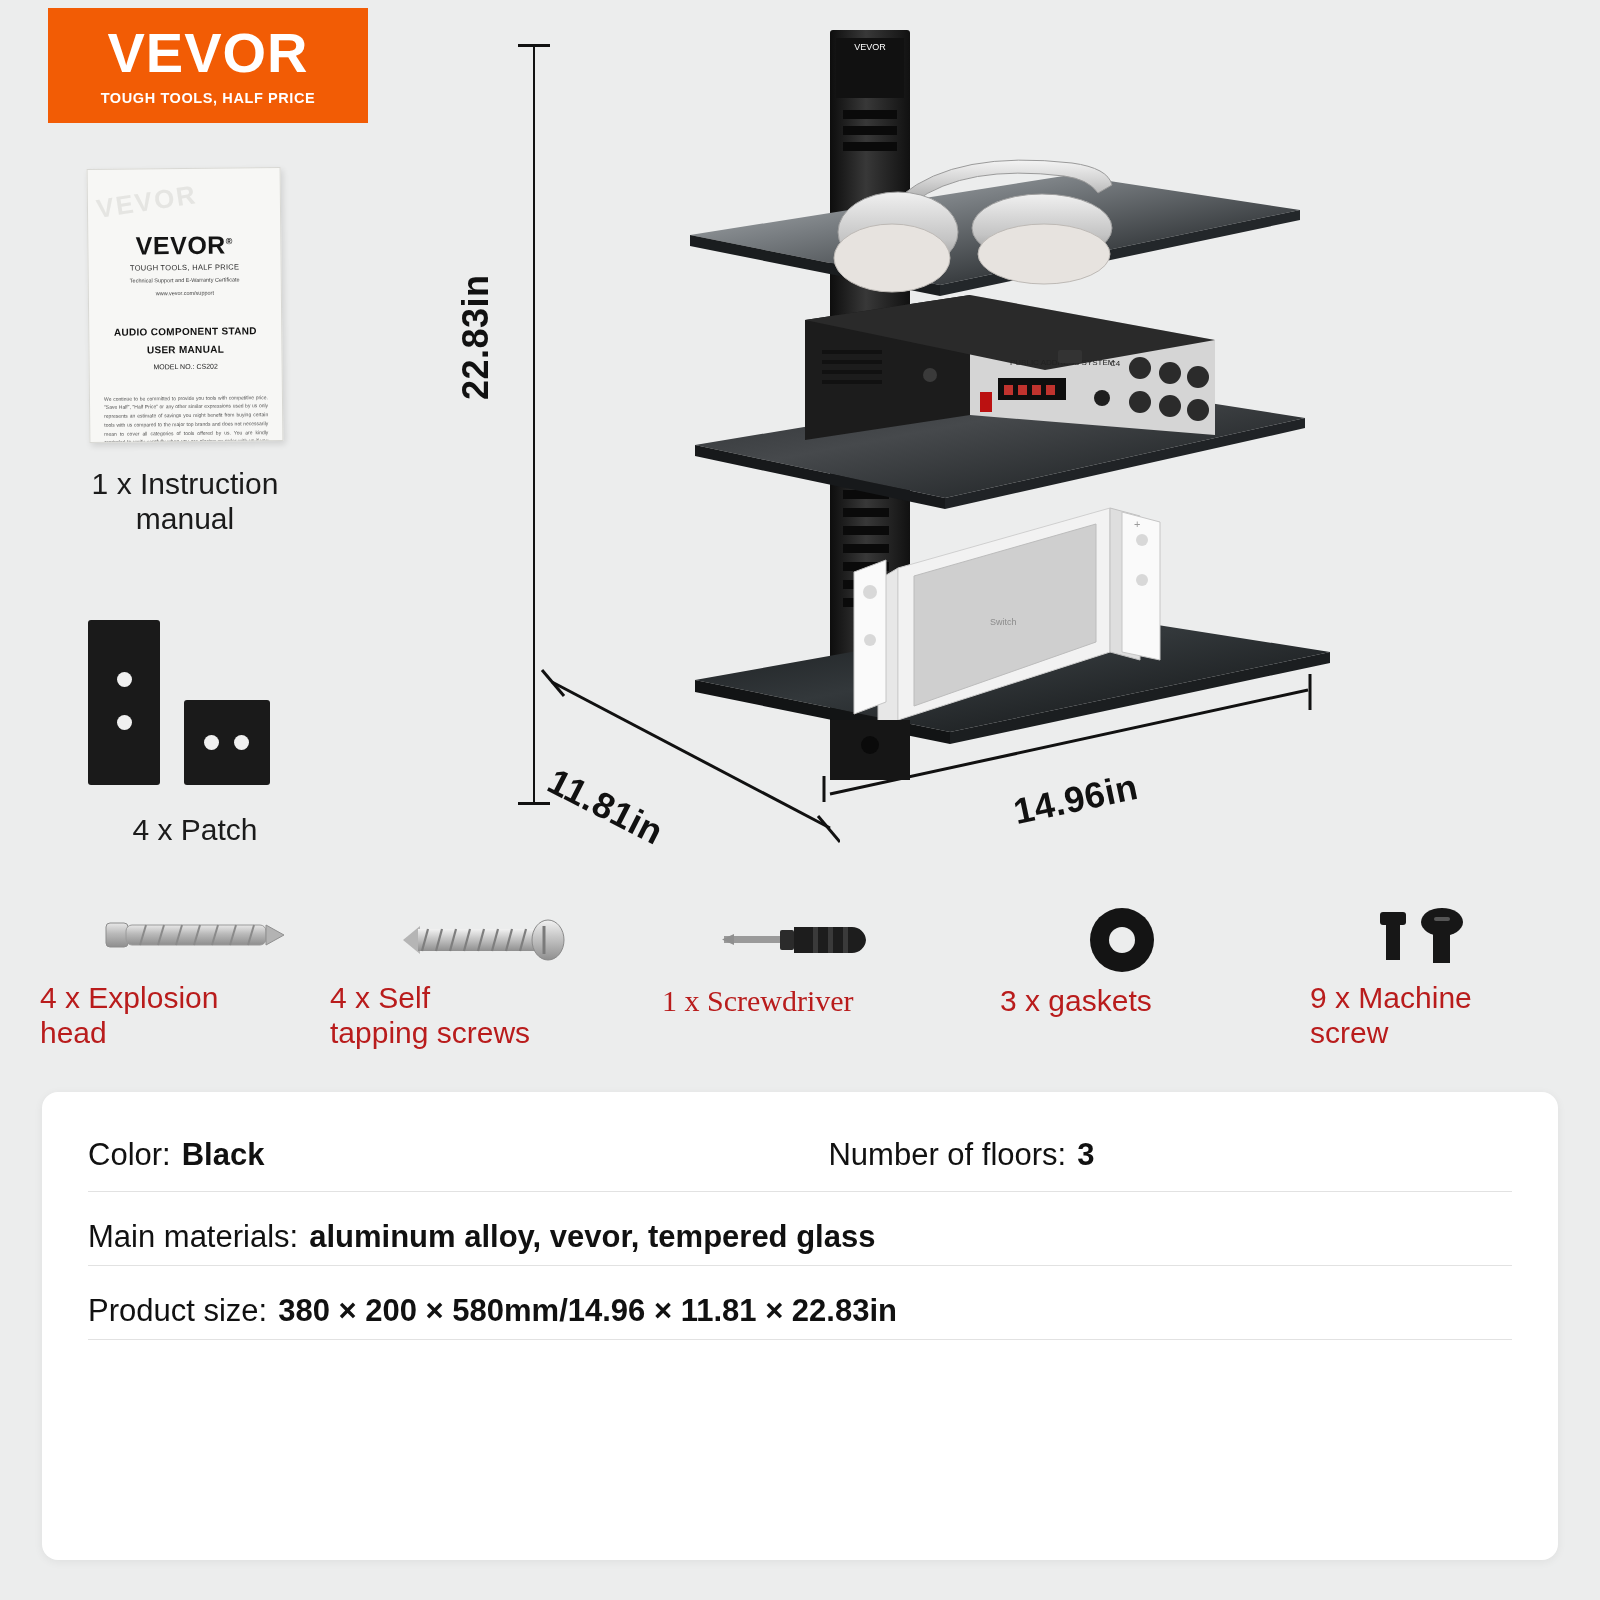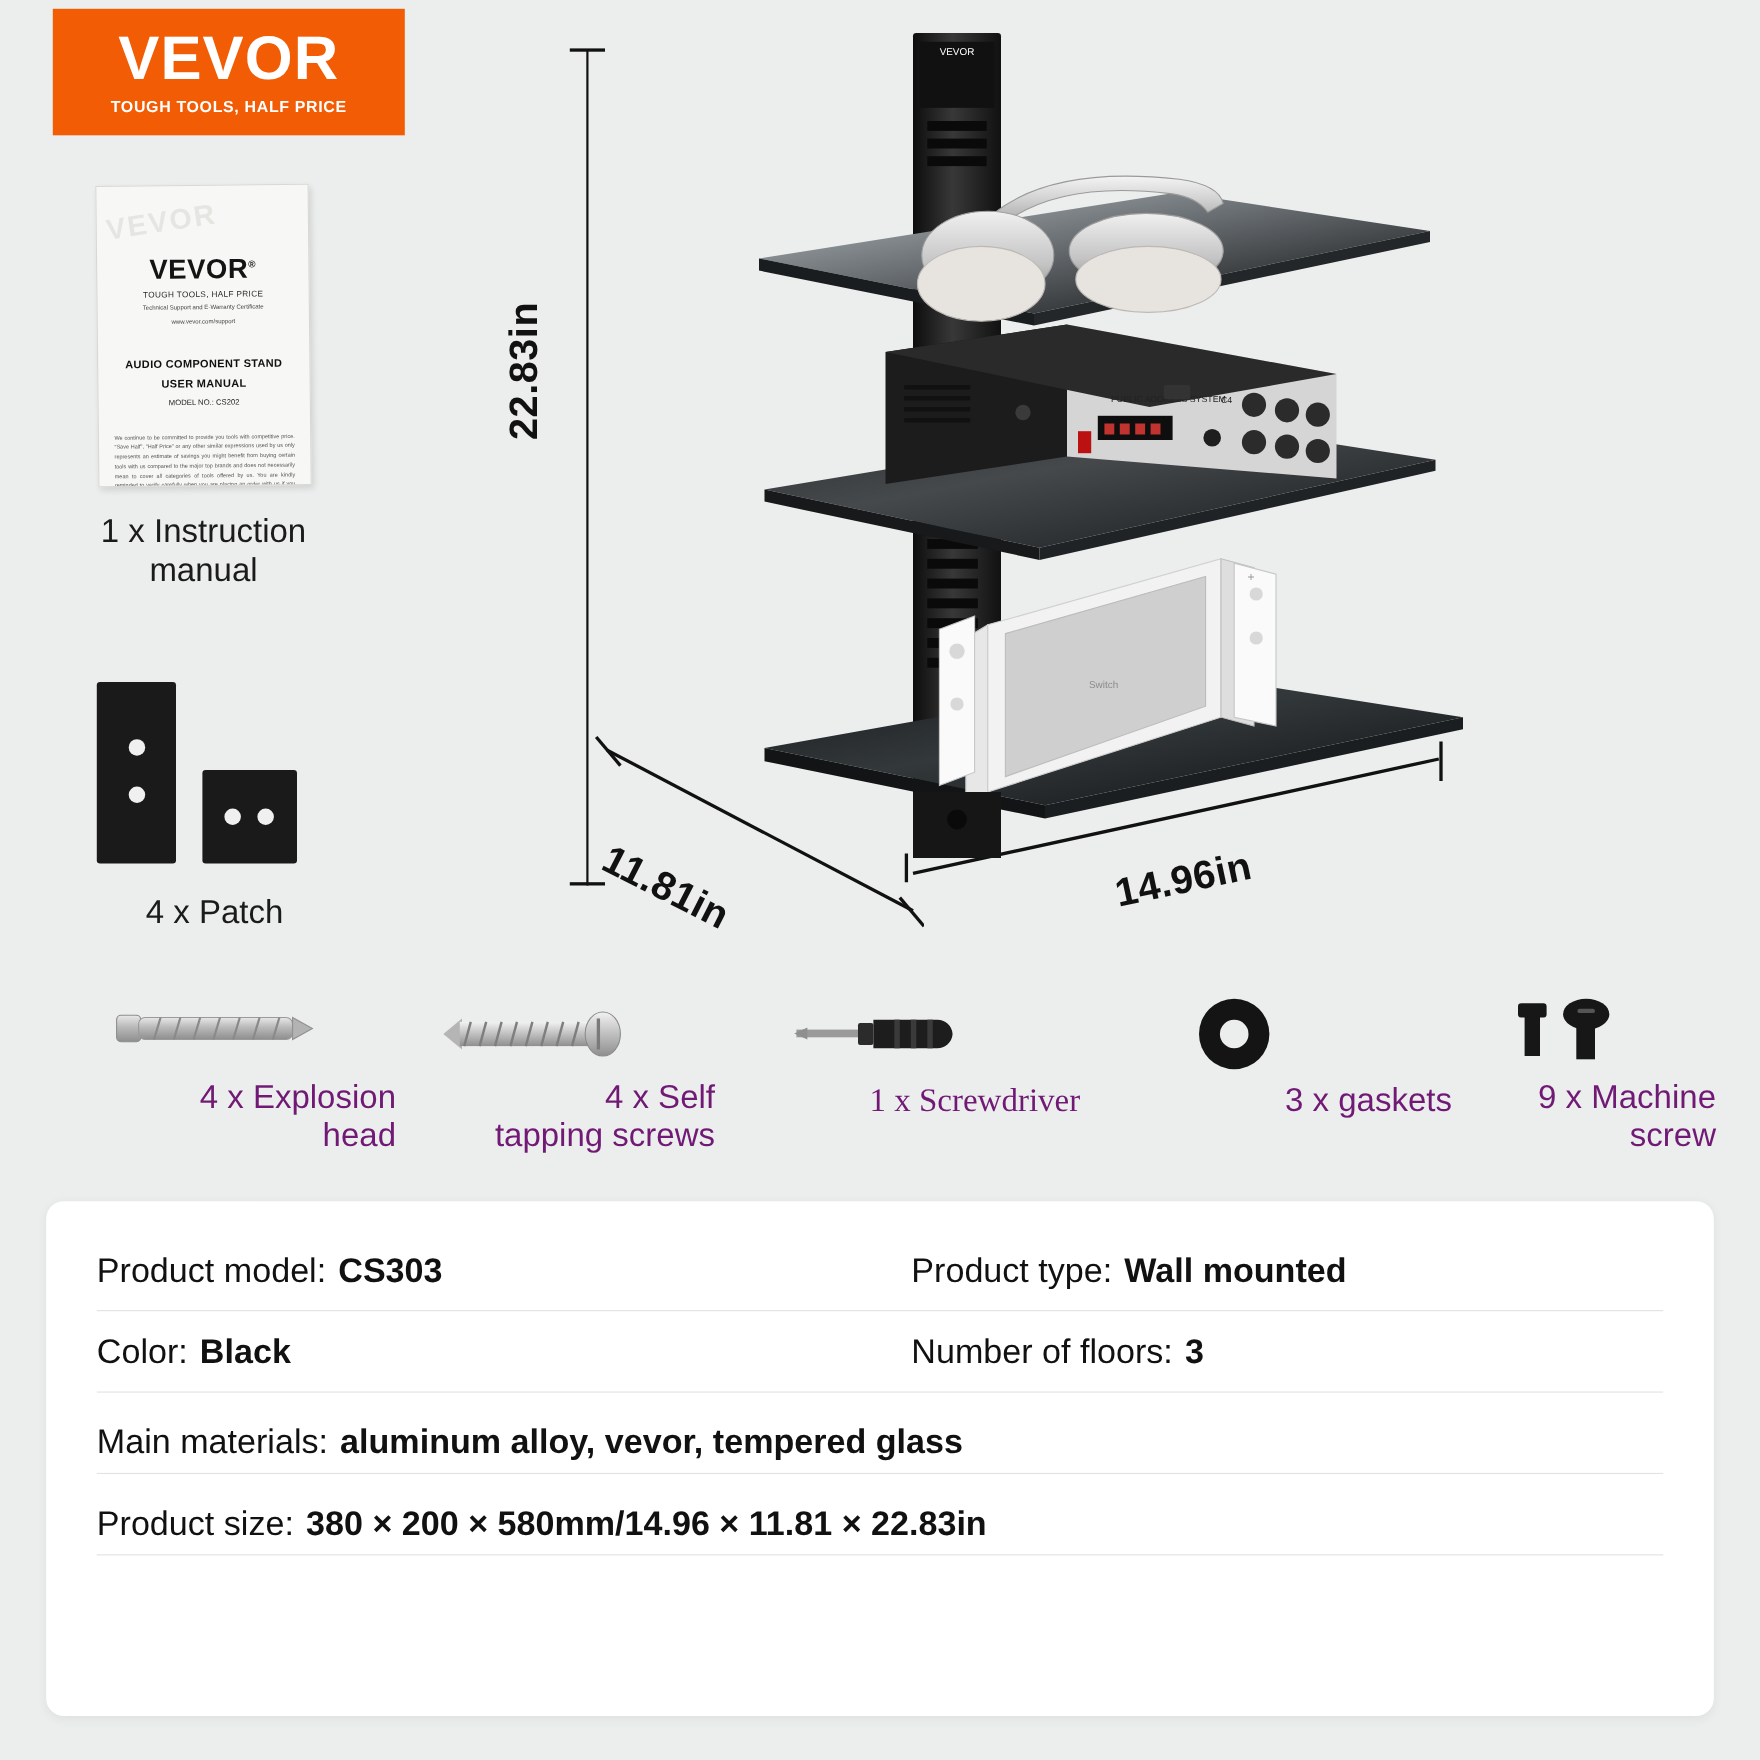--- a/index.html
+++ b/index.html
@@ -151,22 +151,22 @@
     width: 15px;
     height: 15px;
     border-radius: 50%;
     background: #f0f0f0;
   }
 
   
   .hw-row-label {
     position: absolute;
     font-size: 30px;
-    color: #701a75;
-    text-align: right;
+    color: #b91c1c;
+    text-align: left;
     line-height: 1.18;
   }
 
   
   .dim-text {
     position: absolute;
     font-weight: bold;
     color: #111;
     font-size: 36px;
     letter-spacing: .5px;
@@ -488,30 +488,20 @@
     <circle cx="502" cy="560" r="6" fill="#d8d8d8"></circle>
     <text x="494" y="508" font-family="Liberation Sans, sans-serif" font-size="11" fill="#9a9a9a">+</text>
   </g>
 
   <polygon points="190,700 270,700 270,760 190,760" fill="#161616"></polygon>
   <circle cx="230" cy="725" r="9" fill="#0a0a0a"></circle>
 </svg>
 
 <div class="spec-card">
 
-  <div class="spec-row">
-    <div class="spec-cell left">
-      <span class="spec-key">Product model:</span>
-      <span class="spec-val">CS303</span>
-    </div>
-    <div class="spec-cell right">
-      <span class="spec-key">Product type:</span>
-      <span class="spec-val">Wall mounted</span>
-    </div>
-  </div>
 
   <div class="spec-row">
     <div class="spec-cell left">
       <span class="spec-key">Color:</span>
       <span class="spec-val">Black</span>
     </div>
     <div class="spec-cell right">
       <span class="spec-key">Number of floors:</span>
       <span class="spec-val">3</span>
     </div>

